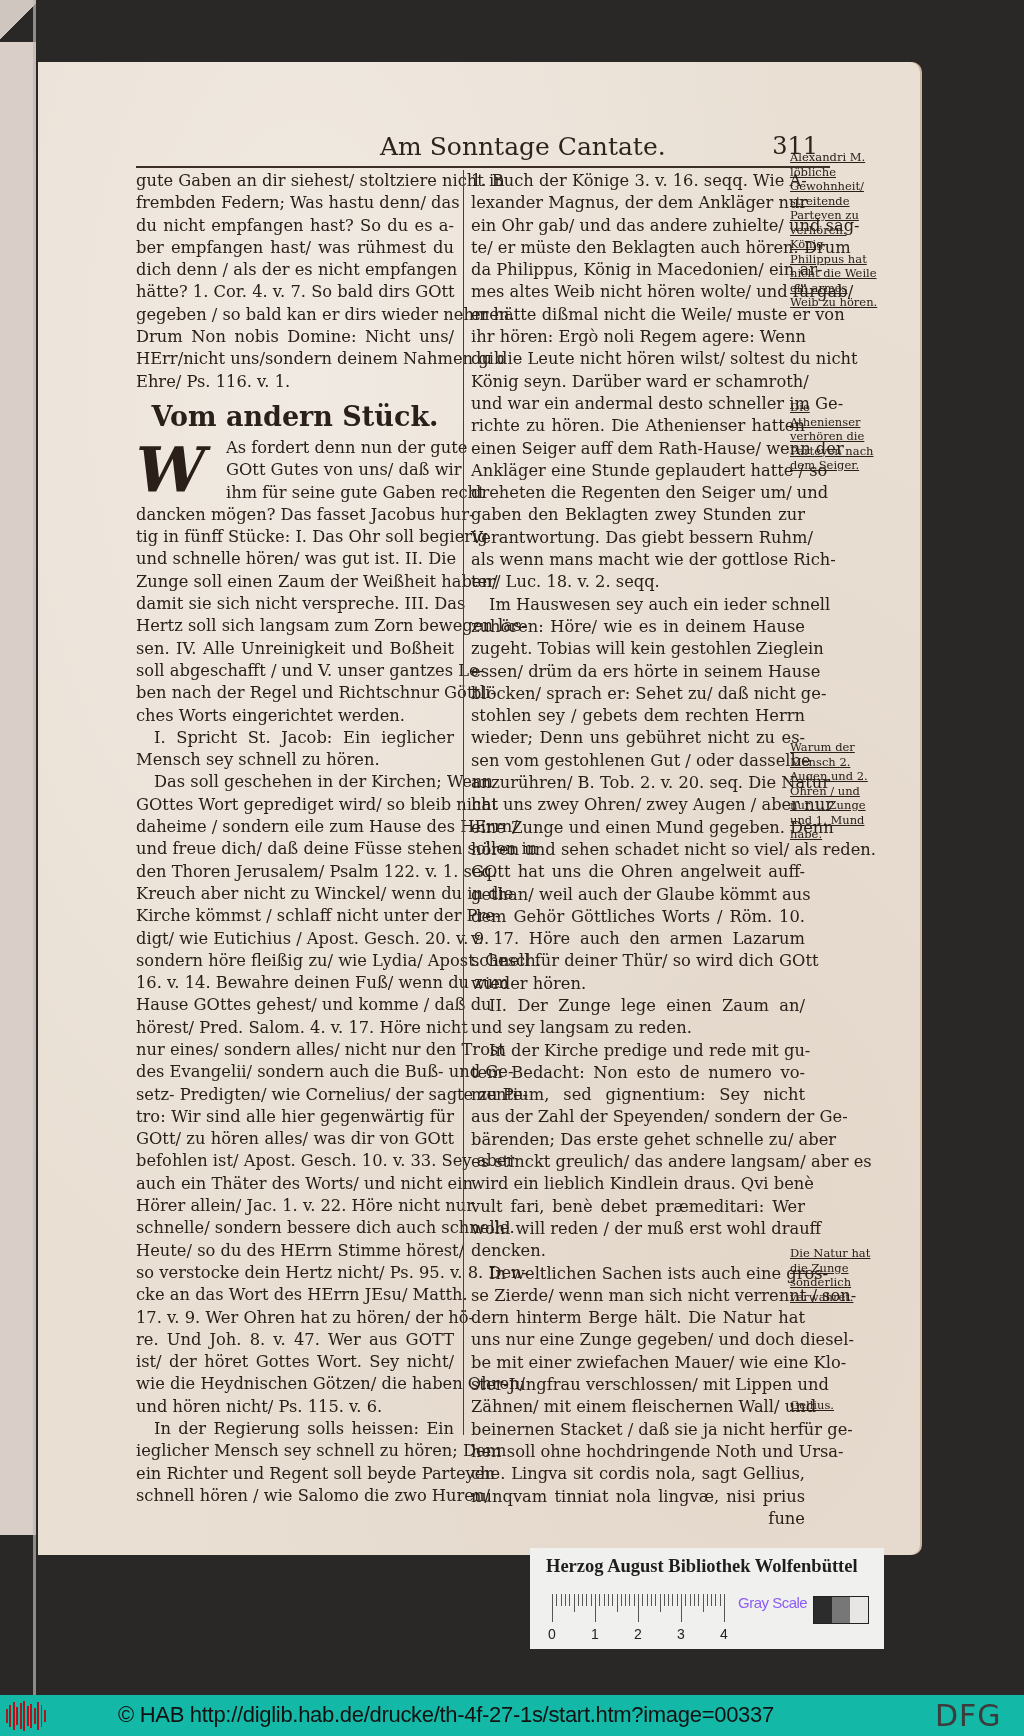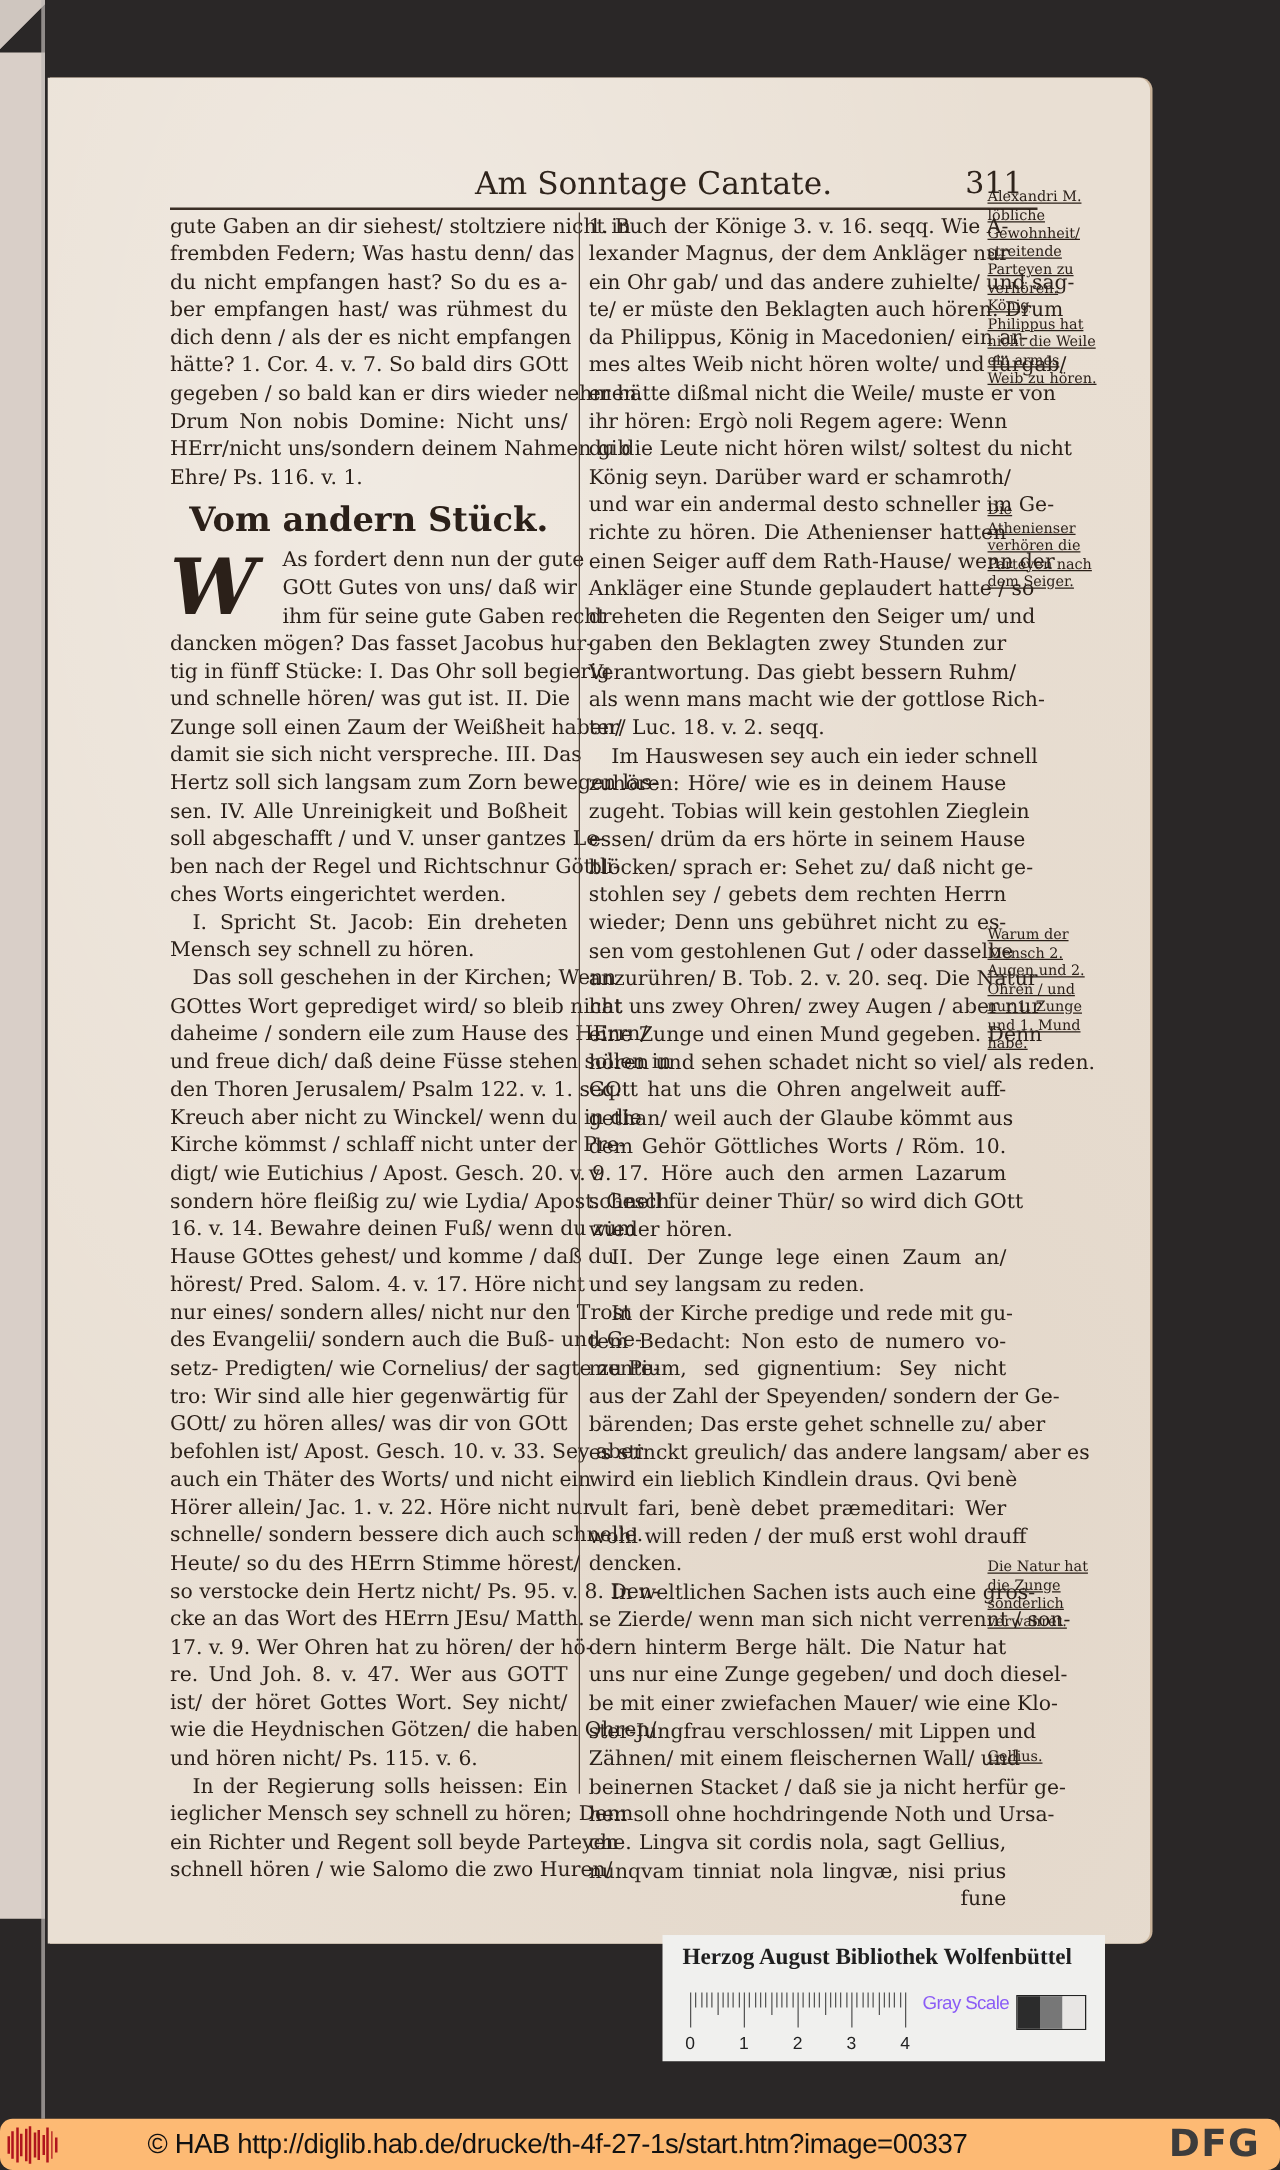--- a/index.html
+++ b/index.html
@@ -94,36 +94,35 @@
     font-family: "Liberation Sans", sans-serif; font-size: 15px; color: #8b5cf6;
     letter-spacing: -0.5px;
   }
   .swatches {
     position: absolute; left: 283px; top: 48px; width: 54px; height: 26px;
     display: flex; border: 1px solid #222;
   }
   .swatch { flex: 1; }
   .footer {
     position: absolute; left: 0; top: 1695px; width: 1024px; height: 41px;
-    background: #fdba74;
-    border-radius: 10px;
+    background: #14b8a6;
   }
   .hab-logo {
     position: absolute; left: 6px; top: 6px; width: 40px; height: 30px;
     display: flex; align-items: center; gap: 1.5px;
   }
   .hab-logo span { display: block; width: 2px; background: #b0151d; }
   .footer-text {
     position: absolute; left: 118px; top: 7px;
     font-family: "Liberation Sans", sans-serif; font-size: 22px; color: #111;
     white-space: nowrap; letter-spacing: -0.3px;
   }
   .dfg-logo {
     position: absolute; left: 935px; top: 3px;
-    font-family: "DejaVu Sans", sans-serif; font-weight: bold;
+    font-family: "DejaVu Sans", sans-serif; font-weight: normal;
     font-size: 30px; color: #3c3c3c; letter-spacing: 1px;
   }
 </style>
 </head>
 <body>
 
 <div class="left-fold-top"></div>
 <div class="left-strip"></div>
 <div class="left-strip-line"></div>
 
@@ -157,21 +156,21 @@
       <span class="line">dancken mögen? Das fasset Jacobus hur-</span>
       <span class="line">tig in fünff Stücke: I. Das Ohr soll begierig</span>
       <span class="line">und schnelle hören/ was gut ist. II. Die</span>
       <span class="line">Zunge soll einen Zaum der Weißheit haben/</span>
       <span class="line">damit sie sich nicht verspreche. III. Das</span>
       <span class="line">Hertz soll sich langsam zum Zorn bewegen las-</span>
       <span class="line">sen. IV. Alle Unreinigkeit und Boßheit</span>
       <span class="line">soll abgeschafft / und V. unser gantzes Le-</span>
       <span class="line">ben nach der Regel und Richtschnur Göttli-</span>
       <span class="line last">ches Worts eingerichtet werden.</span>
-      <span class="line indent">I. Spricht St. Jacob: Ein dreheten</span>
+      <span class="line indent">I. Spricht St. Jacob: Ein ieglicher</span>
       <span class="line last">Mensch sey schnell zu hören.</span>
       <span class="line indent">Das soll geschehen in der Kirchen; Wenn</span>
       <span class="line">GOttes Wort geprediget wird/ so bleib nicht</span>
       <span class="line">daheime / sondern eile zum Hause des HErrn/</span>
       <span class="line">und freue dich/ daß deine Füsse stehen sollen in</span>
       <span class="line">den Thoren Jerusalem/ Psalm 122. v. 1. seq.</span>
       <span class="line">Kreuch aber nicht zu Winckel/ wenn du in die</span>
       <span class="line">Kirche kömmst / schlaff nicht unter der Pre-</span>
       <span class="line">digt/ wie Eutichius / Apost. Gesch. 20. v. 9.</span>
       <span class="line">sondern höre fleißig zu/ wie Lydia/ Apost. Gesch.</span>

